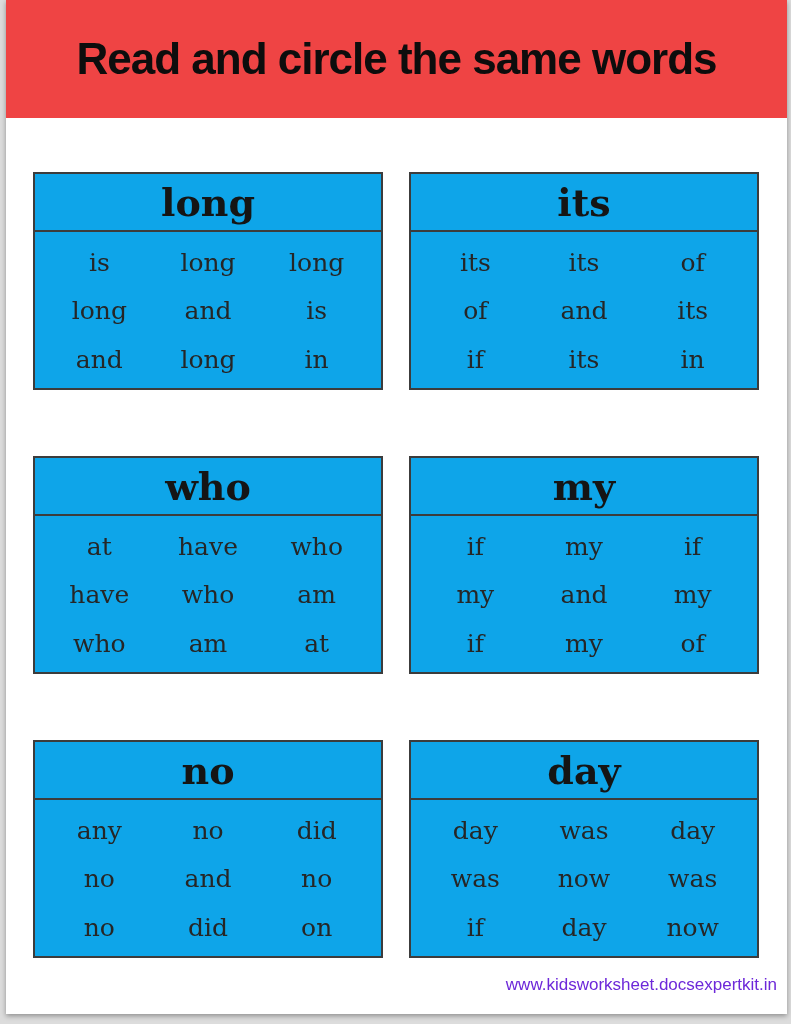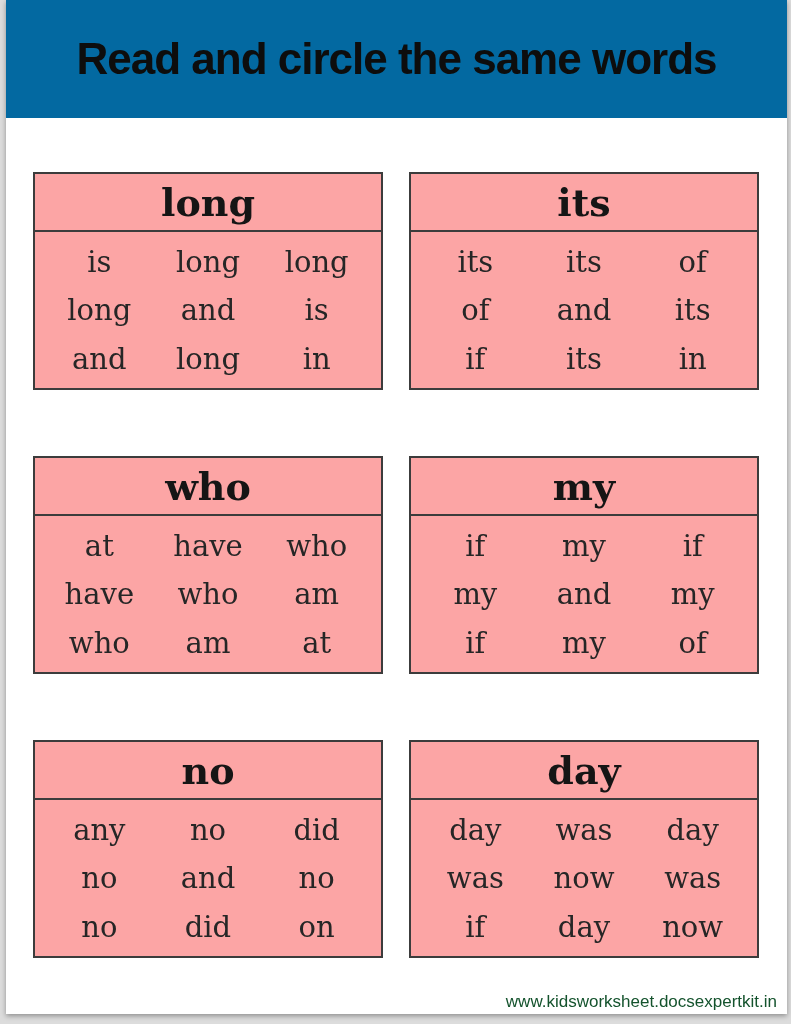--- a/index.html
+++ b/index.html
@@ -10,21 +10,21 @@
     position:relative; overflow:hidden;
   }
   .page {
     position:absolute; left:6px; top:0;
     width:781px; height:1014px;
     background:#ffffff;
     box-shadow:0 2px 5px rgba(0,0,0,.35);
   }
   .banner {
     height:118px;
-    background:#0369a1;
+    background:#ef4444;
     display:flex; align-items:center; justify-content:center;
   }
   .banner h1 {
     margin:0;
     font-size:44px;
     font-weight:bold;
     letter-spacing:-1px;
     color:#0d0d0d;
     font-family:"Liberation Sans", sans-serif;
   }
@@ -32,50 +32,50 @@
     margin:54px 0 0 27px;
     display:grid;
     grid-template-columns:350px 350px;
     gap:66px 26px;
   }
   .box {
     width:350px; height:218px;
     border:2px solid #3c3c3c;
     box-sizing:border-box;
     display:flex; flex-direction:column;
-    background:#fca5a5;
+    background:#0ea5e9;
   }
   .box-head {
     height:58px;
     box-sizing:border-box;
     border-bottom:2px solid #3c3c3c;
     display:flex; align-items:center; justify-content:center;
     font-family:"DejaVu Serif", serif;
     font-weight:bold;
     font-size:38px;
     color:#151515;
   }
   .box-body {
     flex:1;
     display:grid;
     grid-template-columns:1fr 1fr 1fr;
     grid-auto-rows:1fr;
     align-items:center;
     justify-items:center;
     padding:6px 10px 4px;
     font-family:"DejaVu Serif", serif;
-    font-size:29px;
+    font-size:25px;
     color:#262626;
   }
   .w { cursor:pointer; line-height:1; }
   .footer {
     position:absolute;
-    right:10px; bottom:2px;
+    right:10px; bottom:19px;
     font-size:17px;
-    color:#14532d;
+    color:#6d28d9;
     font-family:"Liberation Sans", sans-serif;
   }
 </style>
 </head>
 <body>
 
 <div class="page">
 
   <header class="banner">
     <h1>Read and circle the same words</h1>

